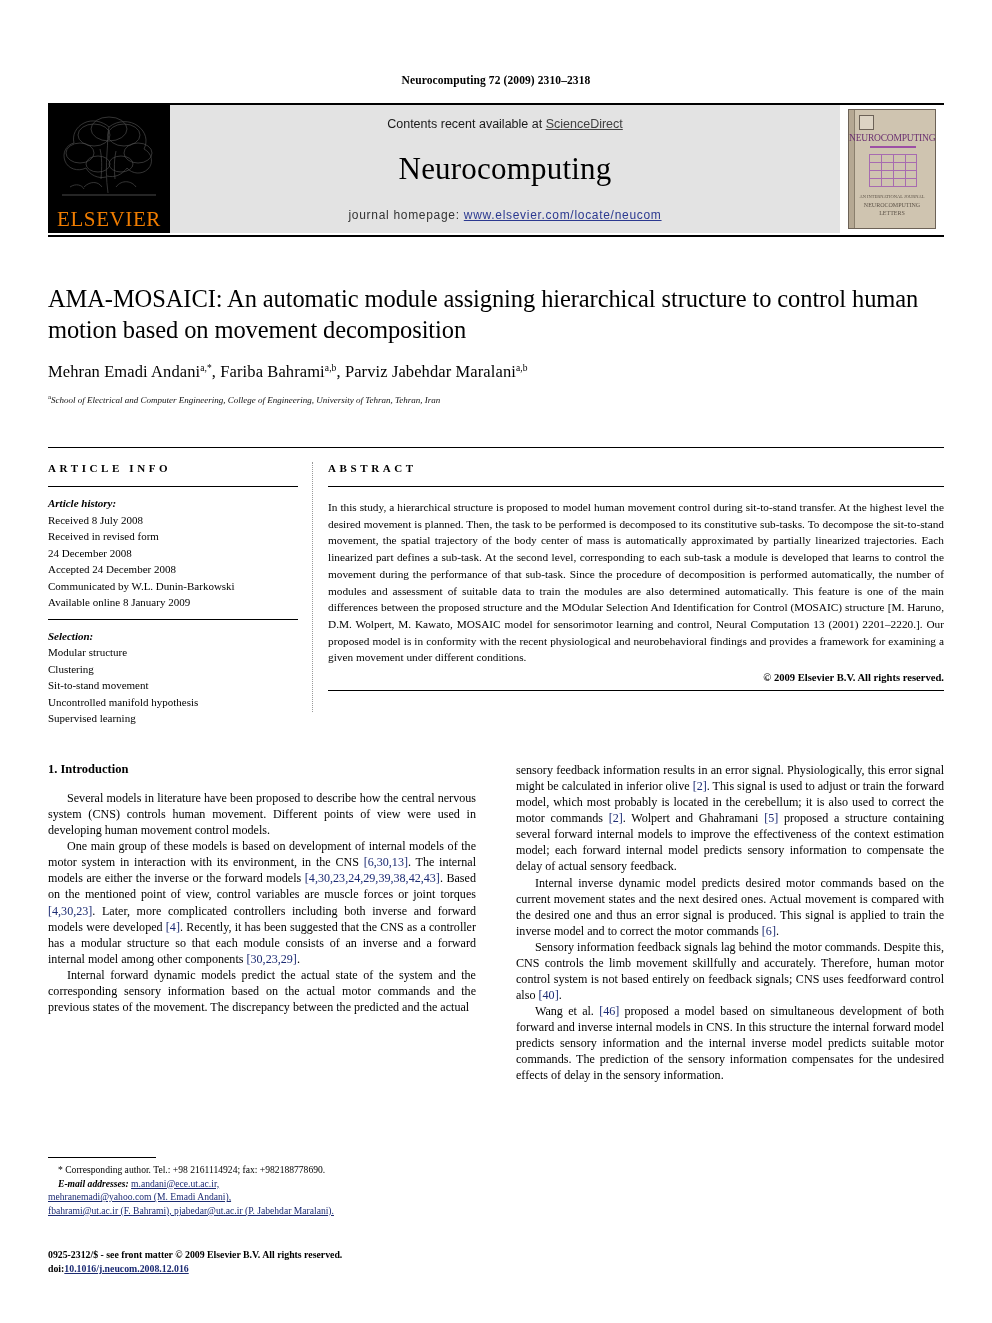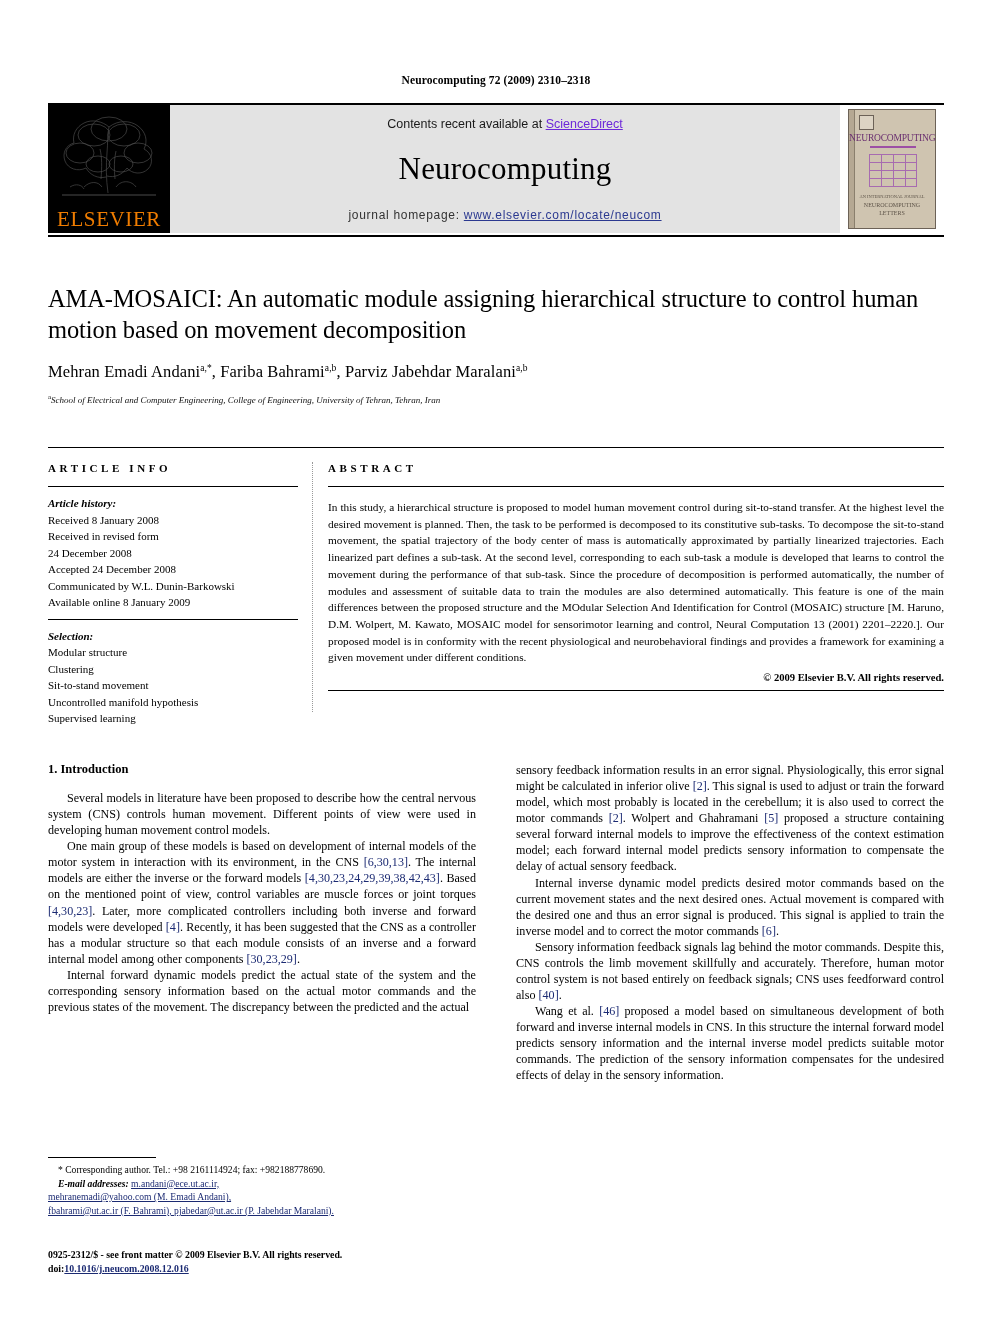--- a/index.html
+++ b/index.html
@@ -89,21 +89,21 @@
     position: absolute;
     top: 12px;
     left: 0;
     width: 100%;
     text-align: center;
     font-family: "Liberation Sans", sans-serif;
     font-size: 12.5px;
     color: #1a1a1a;
   }
   .contents-line .sd {
-    color: #6d28d9;
+    color: #404040;
   }
   .journal-name {
     position: absolute;
     top: 46px;
     left: 0;
     width: 100%;
     text-align: center;
     font-family: "Liberation Serif", serif;
     font-size: 31px;
     letter-spacing: 0.2px;
@@ -452,21 +452,21 @@
     </div>
   </div>
 
   <div class="info-abstract">
 
     <div class="col-info">
       <div class="sec-head">ARTICLE INFO</div>
       <div class="hrule"></div>
       <div class="info-body">
         <div class="lbl">Article history:</div>
-        <div>Received 8 January 2008</div>
+        <div>Received 8 July 2008</div>
         <div>Received in revised form</div>
         <div>24 December 2008</div>
         <div>Accepted 24 December 2008</div>
         <div>Communicated by W.L. Dunin-Barkowski</div>
         <div>Available online 8 January 2009</div>
       </div>
       <div class="hrule-thin"></div>
       <div class="info-body">
         <div class="lbl">Selection:</div>
         <div>Modular structure</div>

